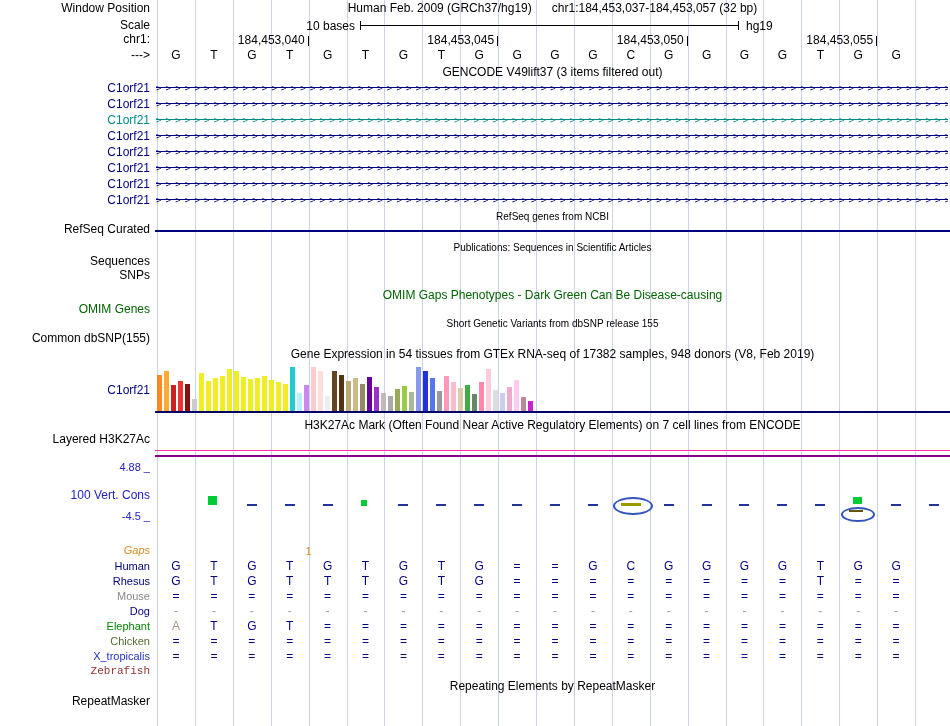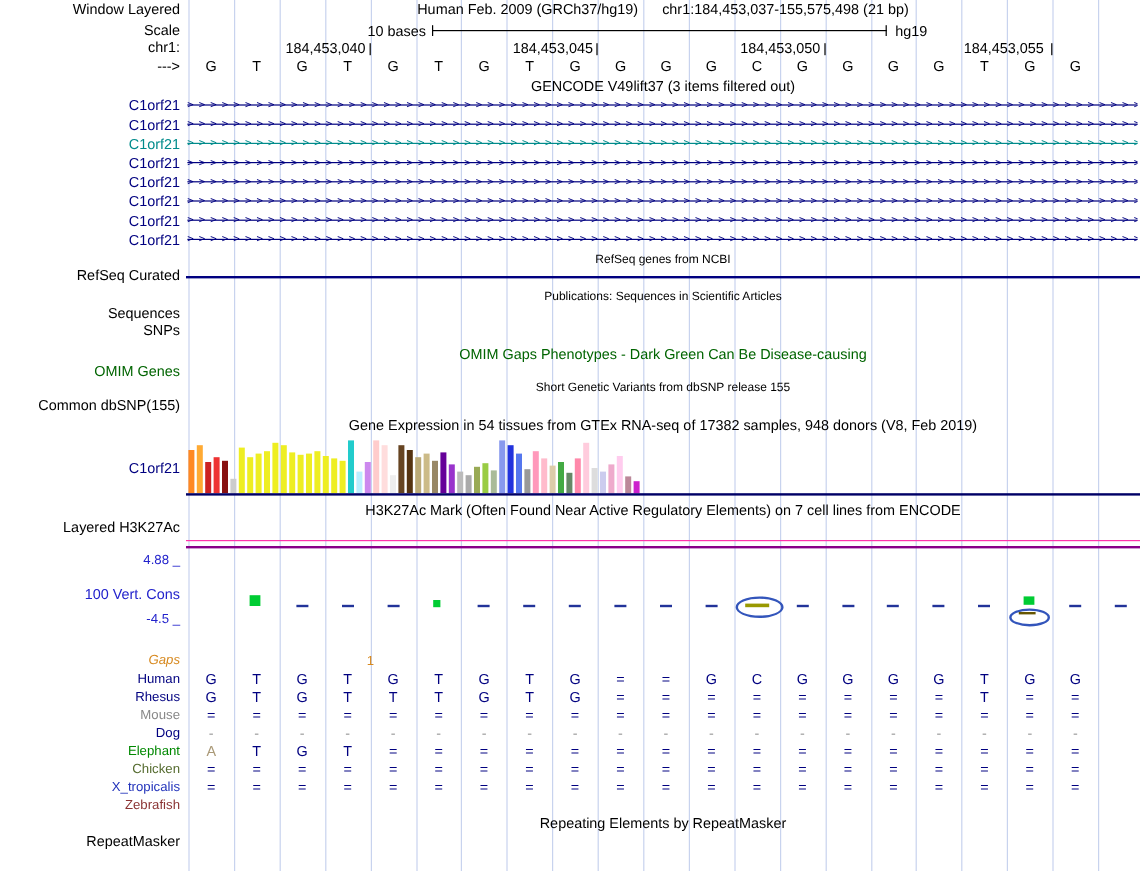--- a/index.html
+++ b/index.html
@@ -42,42 +42,42 @@
       <div class="gridline" style="left: 649.7px;"></div>
       <div class="gridline" style="left: 687.6px;"></div>
       <div class="gridline" style="left: 725.5px;"></div>
       <div class="gridline" style="left: 763.4px;"></div>
       <div class="gridline" style="left: 801.3px;"></div>
       <div class="gridline" style="left: 839.2px;"></div>
       <div class="gridline" style="left: 877.1px;"></div>
       <div class="gridline" style="left: 915px;"></div>
     </div>
 
-  <div class="lbl" style="top:2px">Window Layered</div>
-  <div class="center-title t12" style="top:2px"><span>Human Feb. 2009 (GRCh37/hg19)</span><span style="display:inline-block;width:20px"></span><span>chr1:184,453,037-155,575,498 (21 bp)</span></div>
+  <div class="lbl" style="top:2px">Window Position</div>
+  <div class="center-title t12" style="top:2px"><span>Human Feb. 2009 (GRCh37/hg19)</span><span style="display:inline-block;width:20px"></span><span>chr1:184,453,037-184,453,057 (32 bp)</span></div>
 
   <div class="lbl" style="top:19px">Scale</div>
   <div style="position:absolute;left:155px;top:19px;width:200px;text-align:right;font-size:12px">10 bases</div>
   <div id="scale-bar" style="position:absolute;inset:0">
       <div style="position: absolute; left: 360px; top: 25px; width: 379px; height: 1px; background: rgb(0, 0, 0);"></div>
       <div style="position: absolute; left: 360px; top: 21px; width: 1px; height: 9px; background: rgb(0, 0, 0);"></div>
       <div style="position: absolute; left: 738px; top: 21px; width: 1px; height: 9px; background: rgb(0, 0, 0);"></div>
     </div>
   <div style="position:absolute;left:746px;top:19px;font-size:12px">hg19</div>
 
   <div class="lbl" style="top:33px">chr1:</div>
   <div id="ruler" style="position:absolute;inset:0">
       <div style="position: absolute; left: 307.6px; top: 36px; width: 1px; height: 10px; background: rgb(0, 0, 0);"></div>
       <div style="position: absolute; left: 194.6px; top: 33px; width: 110px; text-align: right; font-size: 12px;">184,453,040</div>
       <div style="position: absolute; left: 497.1px; top: 36px; width: 1px; height: 10px; background: rgb(0, 0, 0);"></div>
       <div style="position: absolute; left: 384.1px; top: 33px; width: 110px; text-align: right; font-size: 12px;">184,453,045</div>
       <div style="position: absolute; left: 686.6px; top: 36px; width: 1px; height: 10px; background: rgb(0, 0, 0);"></div>
       <div style="position: absolute; left: 573.6px; top: 33px; width: 110px; text-align: right; font-size: 12px;">184,453,050</div>
       <div style="position: absolute; left: 876.1px; top: 36px; width: 1px; height: 10px; background: rgb(0, 0, 0);"></div>
-      <div style="position: absolute; left: 763.1px; top: 33px; width: 110px; text-align: left; font-size: 12px; padding-left: 40px;">184,453,055</div>
+      <div style="position: absolute; left: 763.1px; top: 33px; width: 110px; text-align: right; font-size: 12px;">184,453,055</div>
     </div>
 
   <div class="lbl" style="top:49px">---&gt;</div>
   <div id="bases-row" style="position:absolute;inset:0">
       <div class="cell" style="left: 157px; top: 48px; font-size: 12px;">G</div>
       <div class="cell" style="left: 194.9px; top: 48px; font-size: 12px;">T</div>
       <div class="cell" style="left: 232.8px; top: 48px; font-size: 12px;">G</div>
       <div class="cell" style="left: 270.7px; top: 48px; font-size: 12px;">T</div>
       <div class="cell" style="left: 308.6px; top: 48px; font-size: 12px;">G</div>
       <div class="cell" style="left: 346.5px; top: 48px; font-size: 12px;">T</div>
@@ -368,18 +368,18 @@
       <div class="cell" style="left: 536px; top: 649px; font-size: 12px; color: rgb(0, 0, 128);">=</div>
       <div class="cell" style="left: 573.9px; top: 649px; font-size: 12px; color: rgb(0, 0, 128);">=</div>
       <div class="cell" style="left: 611.8px; top: 649px; font-size: 12px; color: rgb(0, 0, 128);">=</div>
       <div class="cell" style="left: 649.7px; top: 649px; font-size: 12px; color: rgb(0, 0, 128);">=</div>
       <div class="cell" style="left: 687.6px; top: 649px; font-size: 12px; color: rgb(0, 0, 128);">=</div>
       <div class="cell" style="left: 725.5px; top: 649px; font-size: 12px; color: rgb(0, 0, 128);">=</div>
       <div class="cell" style="left: 763.4px; top: 649px; font-size: 12px; color: rgb(0, 0, 128);">=</div>
       <div class="cell" style="left: 801.3px; top: 649px; font-size: 12px; color: rgb(0, 0, 128);">=</div>
       <div class="cell" style="left: 839.2px; top: 649px; font-size: 12px; color: rgb(0, 0, 128);">=</div>
       <div class="cell" style="left: 877.1px; top: 649px; font-size: 12px; color: rgb(0, 0, 128);">=</div>
-      <div class="lbl small-lbl" style="top: 665px; color: rgb(139, 51, 51);">Zebrafish</div>
+      <div class="lbl small-lbl" style="top: 665px; color: rgb(139, 51, 51); font-family: Liberation Mono, monospace;">Zebrafish</div>
     </div>
 
   <div class="center-title t12" style="top:680px">Repeating Elements by RepeatMasker</div>
   <div class="lbl" style="top:695px">RepeatMasker</div>
 </div>
 
 </body></html>

